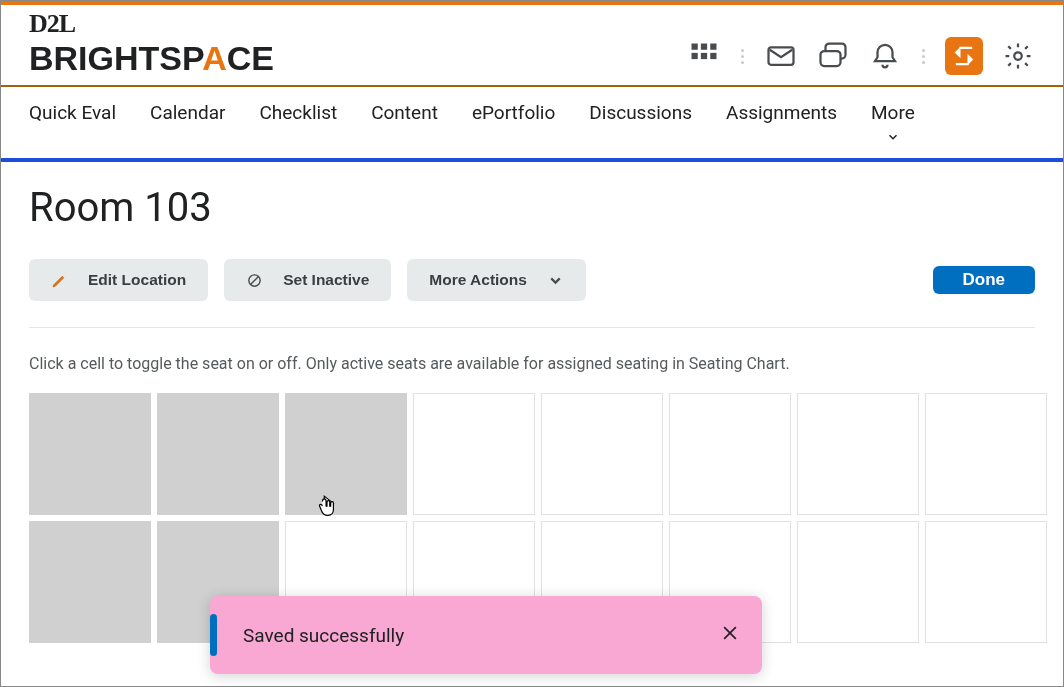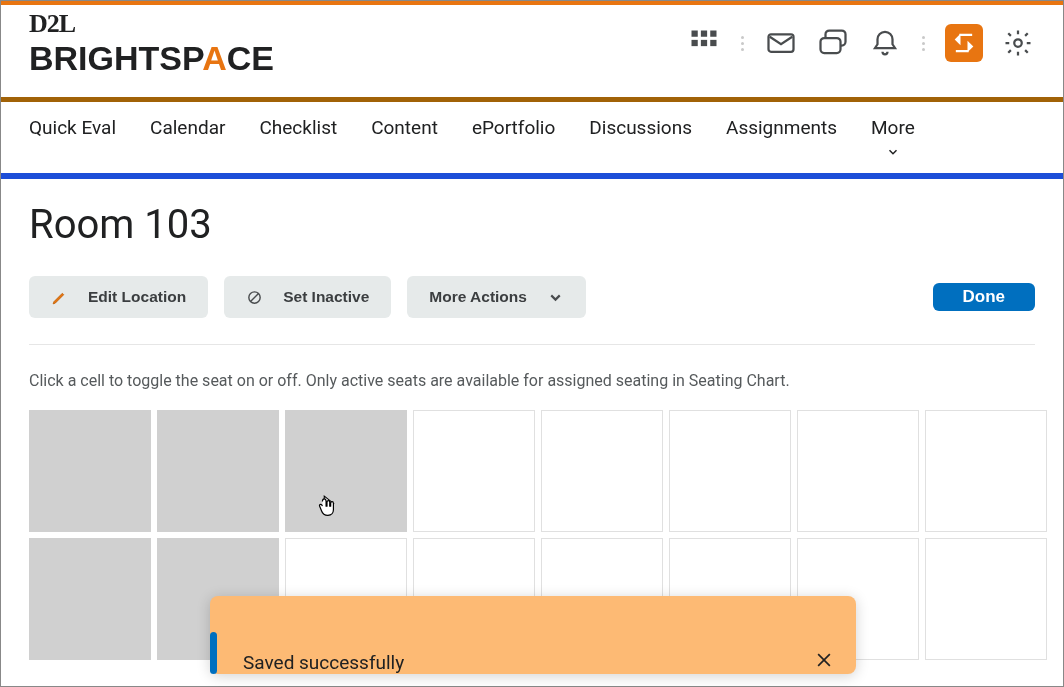--- a/index.html
+++ b/index.html
@@ -1,32 +1,32 @@
 <!DOCTYPE html>
 <html><head>
 <meta charset="utf-8">
 <style>
   * { box-sizing: border-box; margin: 0; padding: 0; }
   body { font-family: -apple-system, BlinkMacSystemFont, "Segoe UI", Roboto, Arial, sans-serif; background: #fff; color: #202122; width: 1064px; height: 687px; overflow: hidden; border: 1px solid #888; }
   .accent-bar { height: 4px; background: #e87511; }
-  .top-header { display: flex; align-items: center; justify-content: space-between; padding: 6px 28px 22px 28px; border-bottom: 5px solid #a16207; }
+  .top-header { display: flex; align-items: flex-end; justify-content: space-between; padding: 6px 28px 10px 28px; border-bottom: 2px solid #a16207; }
   .logo-block { display: flex; flex-direction: column; line-height: 1; }
   .d2l-word { font-weight: 900; font-size: 26px; letter-spacing: -1px; font-family: Georgia, 'Times New Roman', serif; }
   .brightspace-word { font-weight: 900; font-size: 34px; letter-spacing: 0px; font-family: Arial, sans-serif; margin-top: 4px; }
   .brightspace-word .a-glyph { color: #e87511; }
   .header-icons { display: flex; align-items: center; gap: 18px; }
   .hdr-icon { width: 34px; height: 34px; display: flex; align-items: center; justify-content: center; color: #494c4e; }
   .hdr-icon svg { width: 30px; height: 30px; stroke: #494c4e; fill: none; stroke-width: 1.8; }
   .hdr-icon.apps svg rect { fill: #494c4e; stroke: none; }
   .switcher { width: 38px; height: 38px; background: #e87511; border-radius: 6px; display: flex; align-items: center; justify-content: center; }
   .switcher svg { stroke: #fff; fill: none; stroke-width: 2; width: 28px; height: 28px; }
   .vdots { display: flex; flex-direction: column; gap: 3px; padding: 0 2px; }
   .vdots span { width: 3px; height: 3px; background: #c9c9c9; border-radius: 50%; }
 
-  .nav-bar { display: flex; gap: 34px; padding: 14px 28px; border-bottom: 6px solid #1d4ed8; font-size: 19px; color: #202122; }
+  .nav-bar { display: flex; gap: 34px; padding: 14px 28px; border-bottom: 4px solid #1d4ed8; font-size: 19px; color: #202122; }
   .nav-item { cursor: pointer; }
   .nav-more { display: flex; align-items: center; gap: 6px; flex-direction: column; }
 
   .content { padding: 22px 28px 0 28px; }
   h1.page-title { font-size: 40px; font-weight: 400; margin-bottom: 28px; }
 
   .toolbar { display: flex; align-items: center; gap: 16px; margin-bottom: 26px; }
   .tb-btn { background: #e6eaea; border: none; border-radius: 6px; padding: 12px 22px; font-size: 15.5px; font-weight: 700; color: #3b3e40; display: flex; align-items: center; gap: 20px; cursor: pointer; }
   .tb-btn svg { width: 17px; height: 17px; }
   .done-btn { margin-left: auto; background: #006fbf; color: #fff; border: none; border-radius: 6px; padding: 4px 30px; font-size: 17px; font-weight: 700; cursor: pointer; }
@@ -35,21 +35,21 @@
 
   .instruction { font-size: 16px; color: #565a5c; margin-bottom: 20px; }
 
   .grid { display: grid; grid-template-columns: repeat(8, 122px); grid-auto-rows: 122px; gap: 6px; }
   .seat { border: 1px solid #e0e0e0; background: #fff; cursor: pointer; }
   .seat.off { background: #d0d0d0; border-color: #d0d0d0; }
 
   .cursor { position: absolute; left: 316px; top: 494px; pointer-events: none; }
   .cursor svg { width: 22px; height: 28px; }
 
-  .toast { position: absolute; left: 210px; top: 596px; width: 646px; height: 78px; background: #fdba74; border-radius: 8px; box-shadow: 0 2px 14px rgba(0,0,0,0.18); display: flex; align-items: flex-end; padding: 0 22px 0 0; }
+  .toast { position: absolute; left: 210px; top: 596px; width: 552px; height: 78px; background: #f9a8d4; border-radius: 8px; box-shadow: 0 2px 14px rgba(0,0,0,0.18); display: flex; align-items: center; padding: 0 22px 0 0; }
   .toast-bar { width: 7px; height: 54%; background: #006fbf; border-radius: 4px; margin-right: 26px; margin-left: 0; }
   .toast-text { font-size: 19px; color: #202122; flex: 1; }
   .toast-close { cursor: pointer; }
   .toast-close svg { width: 20px; height: 20px; stroke: #202122; stroke-width: 2; }
 </style>
 </head>
 <body>
 
 <div class="accent-bar"></div>
 

